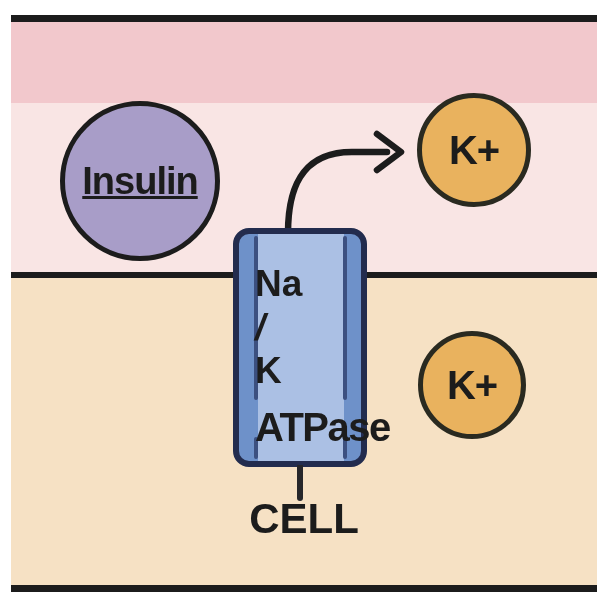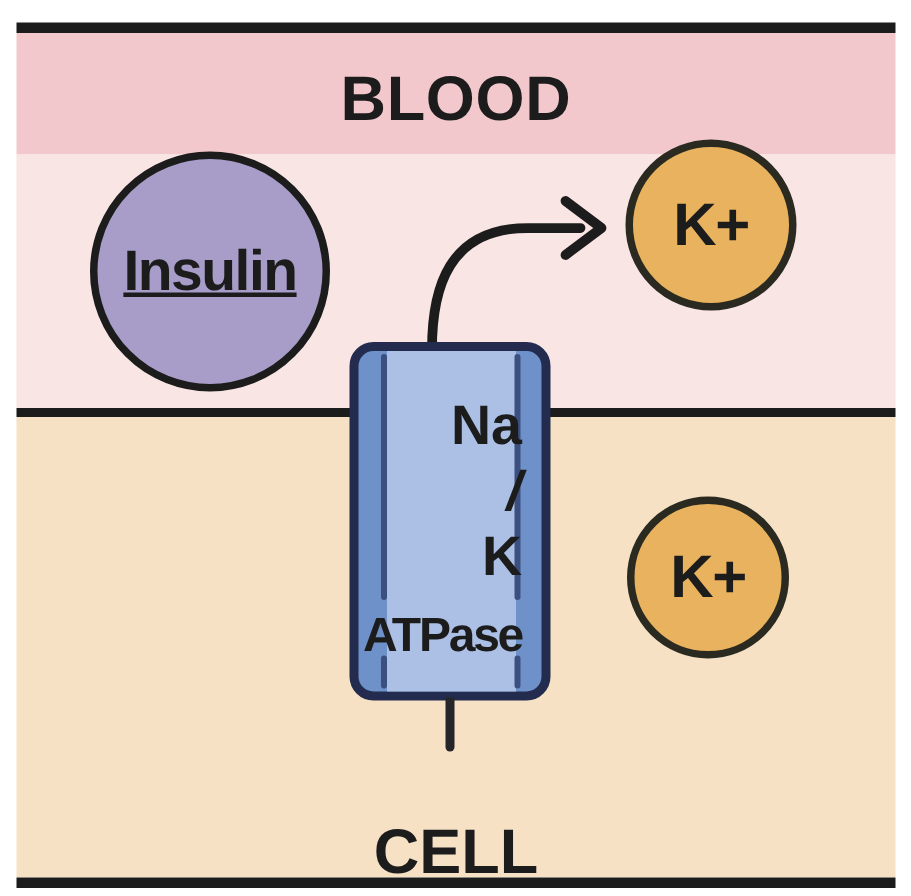--- a/index.html
+++ b/index.html
@@ -17,21 +17,21 @@
   .blood-band  { left: 11px; top: 22px;  width: 586px; height: 81px;  background: var(--blood-band); }
   .blood-light { left: 11px; top: 103px; width: 586px; height: 169px; background: var(--blood-light); }
   .membrane    { left: 11px; top: 272px; width: 586px; height: 6px;   background: var(--ink); }
   .cell-region { left: 11px; top: 278px; width: 586px; height: 307px; background: var(--cell-bg); }
 
   .region-title {
     left: 11px; width: 586px; text-align: center;
     font-weight: bold; color: var(--ink); line-height: 1;
   }
   .blood-title { top: 45px;  font-size: 42px; letter-spacing: 0.5px; }
-  .cell-title  { top: 547px; font-size: 42px; letter-spacing: 0px; }
+  .cell-title  { top: 498px; font-size: 42px; letter-spacing: 0px; }
 
   .circle {
     border-radius: 50%;
     display: flex; align-items: center; justify-content: center;
     font-weight: bold; color: var(--ink); box-sizing: border-box;
   }
   .insulin-circle {
     left: 60px; top: 101px; width: 160px; height: 160px;
     background: var(--insulin-fill); border: 5px solid var(--ink);
     font-size: 38px; letter-spacing: -1px; text-decoration: underline;
@@ -55,48 +55,47 @@
   }
   .pump-groove {
     position: absolute; width: 4px; background: var(--pump-groove);
     border-radius: 2px;
   }
   .groove-left  { left: 15px; }
   .groove-right { left: 104px; }
   .groove-seg-a { top: 2px;   height: 164px; }
   .groove-seg-b { top: 203px; height: 22px; }
   .pump-label {
-    position: absolute; left: 3px; width: 106px; text-align: right;
+    position: absolute; left: 16px; width: 106px; text-align: left;
     font-weight: bold; color: var(--ink); line-height: 1;
   }
   .pump-na     { top: 31px;  font-size: 37px; }
   .pump-slash  { top: 75px;  font-size: 37px; font-style: italic; }
   .pump-k      { top: 118px; font-size: 37px; }
-  .pump-atpase { top: 173px; font-size: 32px; letter-spacing: -1.5px; }
+  .pump-atpase { top: 173px; font-size: 40px; letter-spacing: -1.5px; }
 
   .arrow-svg { left: 0; top: 0; pointer-events: none; }
 
   .pump-stem {
     left: 297px; top: 465px; width: 6px; height: 36px;
     background: #26262a; border-radius: 0 0 3px 3px;
   }
 </style>
 </head>
 <body>
 
 <div class="canvas">
 
   <div class="abs frame-bar bar-top"></div>
 
   <div class="abs blood-band"></div>
   <div class="abs blood-light"></div>
   <div class="abs cell-region"></div>
   <div class="abs membrane"></div>
 
-  <div class="abs region-title blood-title">BLOOD</div>
   <div class="abs region-title cell-title">CELL</div>
 
   <div class="abs circle insulin-circle">
     <span>Insulin</span>
   </div>
 
   <div class="abs circle k-circle k-blood">
     <span>K+</span>
   </div>
   <div class="abs circle k-circle k-cell">

